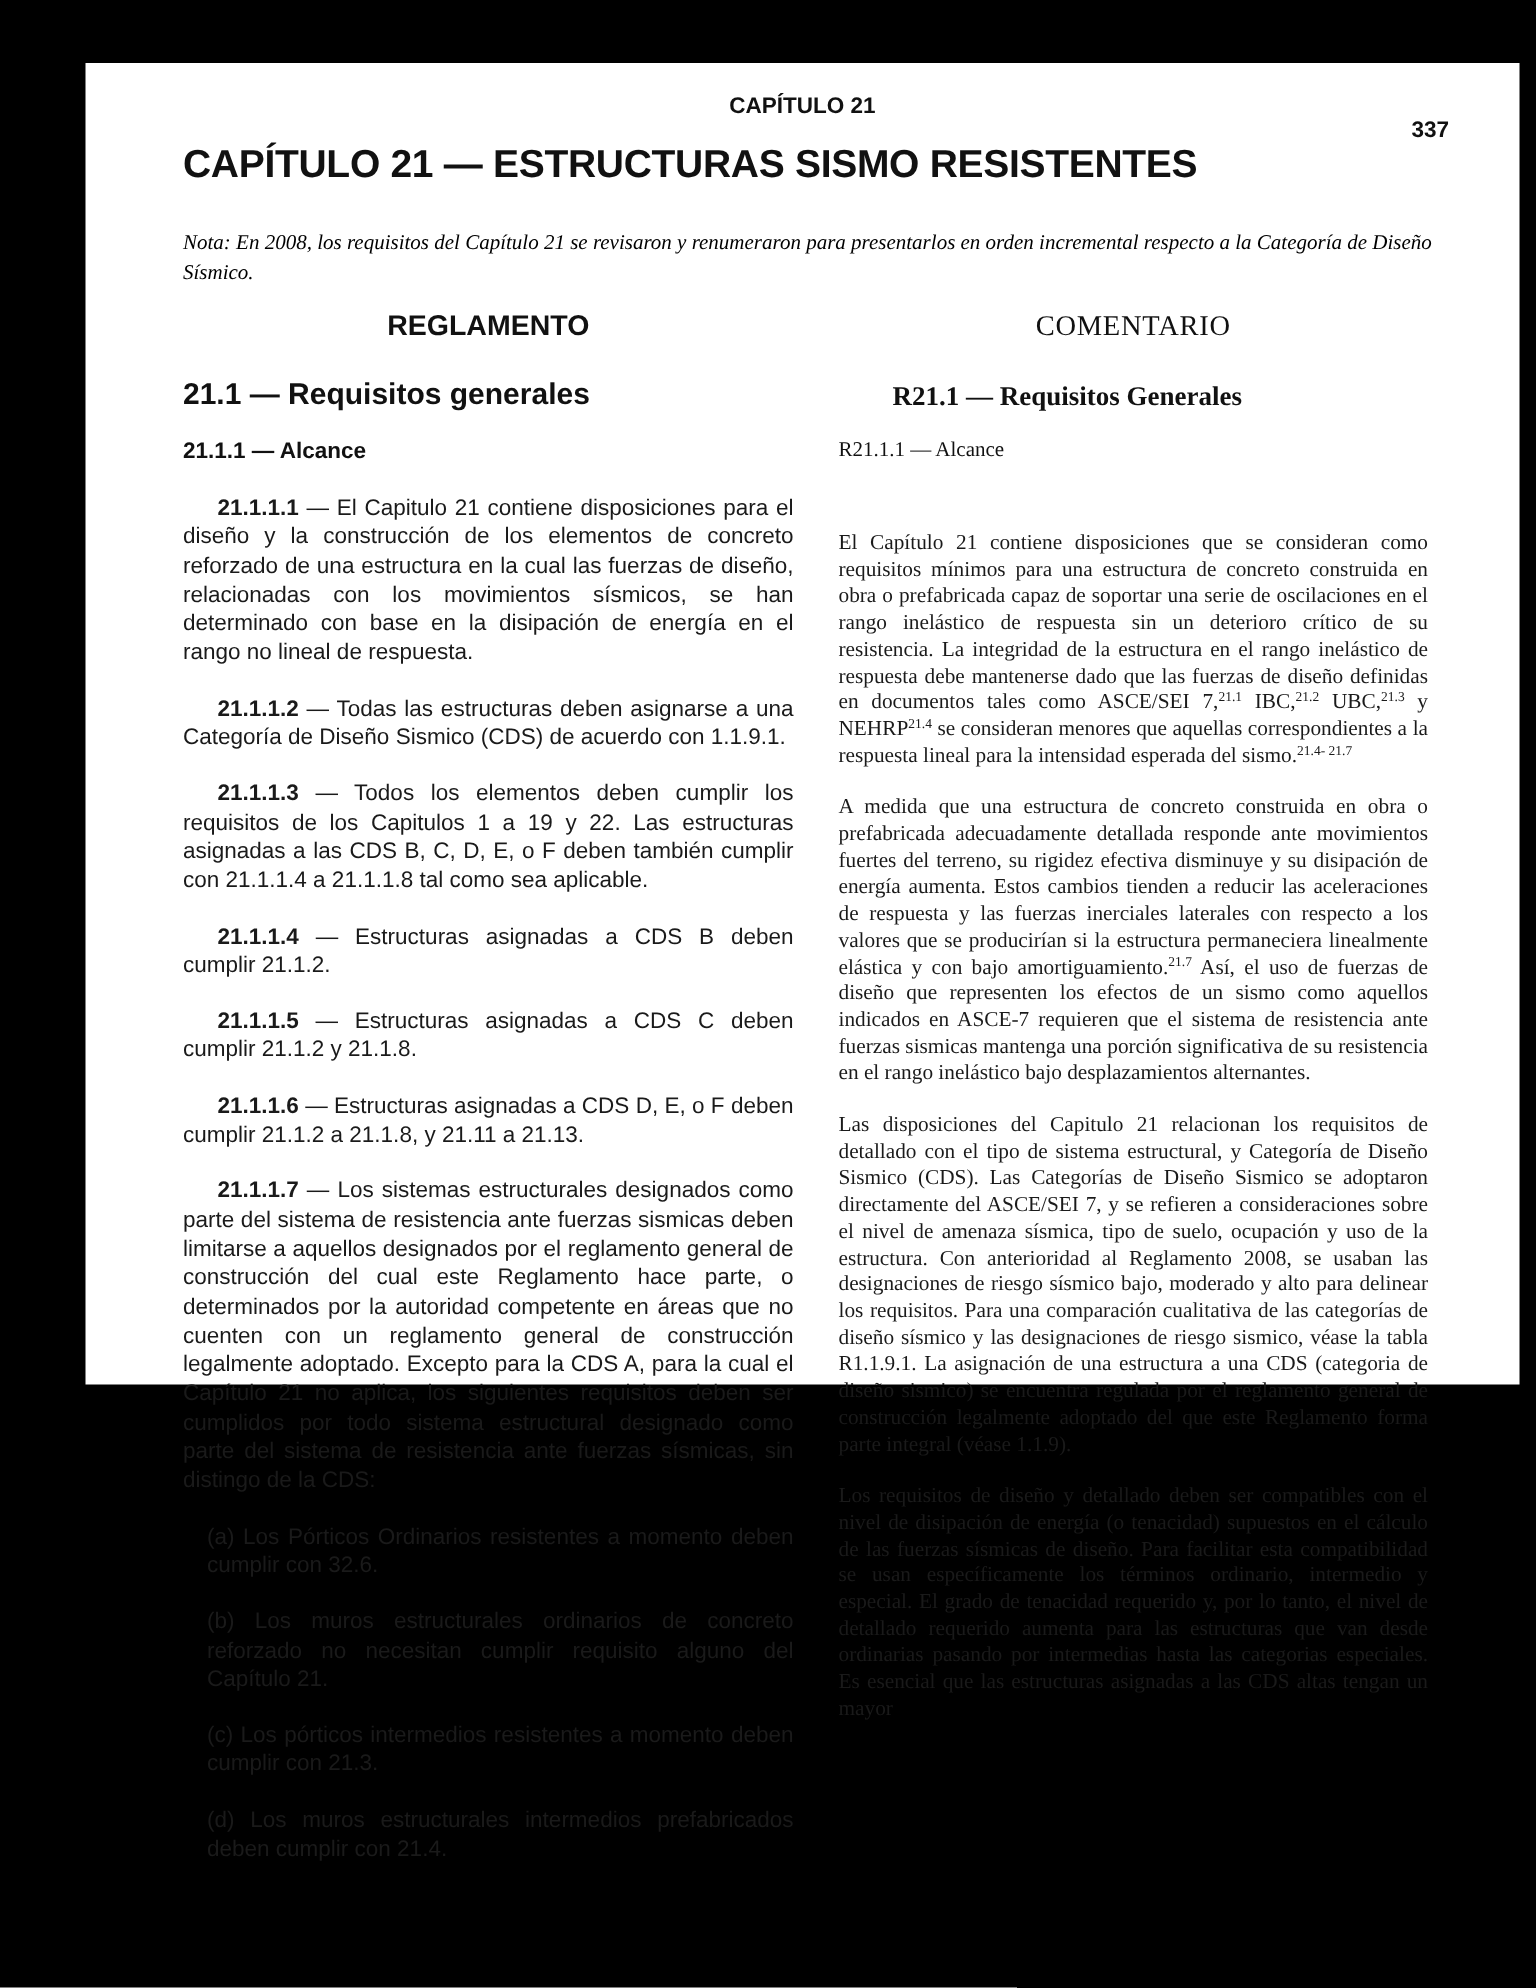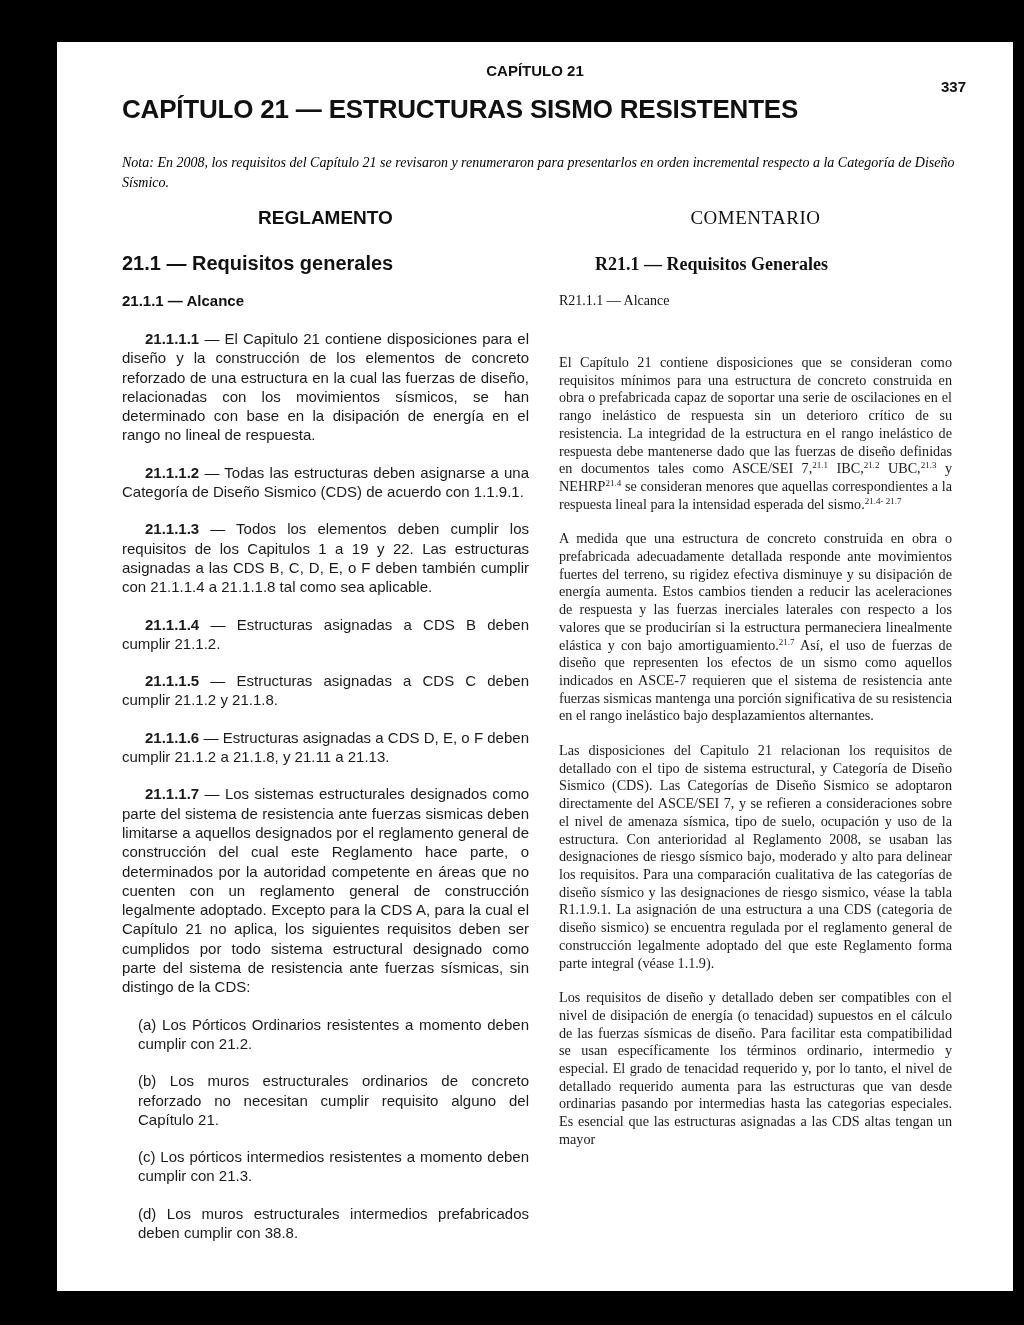--- a/index.html
+++ b/index.html
@@ -1,21 +1,21 @@
 <!DOCTYPE html>
 <html><head>
 <meta charset="utf-8">
 <style>
   html, body { margin: 0; padding: 0; }
   body {
     width: 1024px; height: 1325px; background: #000;
     position: relative; overflow: hidden;
   }
   .page {
-    position: absolute; left: 57px; top: 42px; width: 956px; height: 1249px;
+    position: absolute; left: 57px; top: 42px; width: 956px; height: 881px;
     background: #fff; color: #111;
   }
   .abs { position: absolute; }
   .sans { font-family: "Liberation Sans", "DejaVu Sans", sans-serif; }
   .serif { font-family: "Liberation Serif", "DejaVu Serif", serif; }
 
   .running-head { top: 20px; left: 0; width: 956px; text-align: center; font-size: 15px; font-weight: bold; }
   .page-num { top: 36px; right: 47px; font-size: 15px; font-weight: bold; }
   .chapter-title { top: 52px; left: 65px; font-size: 26px; font-weight: bold; letter-spacing: -0.2px; }
   .note { top: 111px; left: 65px; width: 840px; font-size: 14px; font-style: italic; line-height: 20px; color: #000000; }
@@ -60,24 +60,24 @@
   <div class="abs sans col-left sub-l">21.1.1 — Alcance</div>
 
   <div class="abs sans col-left lbody" style="top:287px;">
     <p><b>21.1.1.1</b><span> — El Capitulo 21 contiene disposiciones para el diseño y la construcción de los elementos de concreto reforzado de una estructura en la cual las fuerzas de diseño, relacionadas con los movimientos sísmicos, se han determinado con base en la disipación de energía en el rango no lineal de respuesta.</span></p>
     <p><b>21.1.1.2</b><span> — Todas las estructuras deben asignarse a una Categoría de Diseño Sismico (CDS) de acuerdo con 1.1.9.1.</span></p>
     <p><b>21.1.1.3</b><span> — Todos los elementos deben cumplir los requisitos de los Capitulos 1 a 19 y 22. Las estructuras asignadas a las CDS B, C, D, E, o F deben también cumplir con 21.1.1.4 a 21.1.1.8 tal como sea aplicable.</span></p>
     <p><b>21.1.1.4</b><span> — Estructuras asignadas a CDS B deben cumplir 21.1.2.</span></p>
     <p><b>21.1.1.5</b><span> — Estructuras asignadas a CDS C deben cumplir 21.1.2 y 21.1.8.</span></p>
     <p><b>21.1.1.6</b><span> — Estructuras asignadas a CDS D, E, o F deben cumplir 21.1.2 a 21.1.8, y 21.11 a 21.13.</span></p>
     <p><b>21.1.1.7</b><span> — Los sistemas estructurales designados como parte del sistema de resistencia ante fuerzas sismicas deben limitarse a aquellos designados por el reglamento general de construcción del cual este Reglamento hace parte, o determinados por la autoridad competente en áreas que no cuenten con un reglamento general de construcción legalmente adoptado. Excepto para la CDS A, para la cual el Capítulo 21 no aplica, los siguientes requisitos deben ser cumplidos por todo sistema estructural designado como parte del sistema de resistencia ante fuerzas sísmicas, sin distingo de la CDS:</span></p>
-    <p class="item">(a) Los Pórticos Ordinarios resistentes a momento deben cumplir con 21.2.</p>
+    <p class="item">(a) Los Pórticos Ordinarios resistentes a momento deben cumplir con 32.6.</p>
     <p class="item">(b) Los muros estructurales ordinarios de concreto reforzado no necesitan cumplir requisito alguno del Capítulo 21.</p>
     <p class="item">(c) Los pórticos intermedios resistentes a momento deben cumplir con 21.3.</p>
-    <p class="item">(d) Los muros estructurales intermedios prefabricados deben cumplir con 38.8.</p>
+    <p class="item">(d) Los muros estructurales intermedios prefabricados deben cumplir con 21.4.</p>
   </div>
 
   <div class="abs serif col-right sec-r">R21.1 — Requisitos Generales</div>
   <div class="abs serif col-right sub-r">R21.1.1 — Alcance</div>
 
   <div class="abs serif col-right rbody" style="top:288px;">
     <p><span>El Capítulo 21 contiene disposiciones que se consideran como requisitos mínimos para una estructura de concreto construida en obra o prefabricada capaz de soportar una serie de oscilaciones en el rango inelástico de respuesta sin un deterioro crítico de su resistencia. La integridad de la estructura en el rango inelástico de respuesta debe mantenerse dado que las fuerzas de diseño definidas en documentos tales como ASCE/SEI 7,</span><sup>21.1</sup><span> IBC,</span><sup>21.2</sup><span> UBC,</span><sup>21.3</sup><span> y NEHRP</span><sup>21.4</sup><span> se consideran menores que aquellas correspondientes a la respuesta lineal para la intensidad esperada del sismo.</span><sup>21.4- 21.7</sup></p>
     <p><span>A medida que una estructura de concreto construida en obra o prefabricada adecuadamente detallada responde ante movimientos fuertes del terreno, su rigidez efectiva disminuye y su disipación de energía aumenta. Estos cambios tienden a reducir las aceleraciones de respuesta y las fuerzas inerciales laterales con respecto a los valores que se producirían si la estructura permaneciera linealmente elástica y con bajo amortiguamiento.</span><sup>21.7</sup><span> Así, el uso de fuerzas de diseño que representen los efectos de un sismo como aquellos indicados en ASCE-7 requieren que el sistema de resistencia ante fuerzas sismicas mantenga una porción significativa de su resistencia en el rango inelástico bajo desplazamientos alternantes.</span></p>
     <p>Las disposiciones del Capitulo 21 relacionan los requisitos de detallado con el tipo de sistema estructural, y Categoría de Diseño Sismico (CDS). Las Categorías de Diseño Sismico se adoptaron directamente del ASCE/SEI 7, y se refieren a consideraciones sobre el nivel de amenaza sísmica, tipo de suelo, ocupación y uso de la estructura. Con anterioridad al Reglamento 2008, se usaban las designaciones de riesgo sísmico bajo, moderado y alto para delinear los requisitos. Para una comparación cualitativa de las categorías de diseño sísmico y las designaciones de riesgo sismico, véase la tabla R1.1.9.1. La asignación de una estructura a una CDS (categoria de diseño sismico) se encuentra regulada por el reglamento general de construcción legalmente adoptado del que este Reglamento forma parte integral (véase 1.1.9).</p>
     <p>Los requisitos de diseño y detallado deben ser compatibles con el nivel de disipación de energía (o tenacidad) supuestos en el cálculo de las fuerzas sísmicas de diseño. Para facilitar esta compatibilidad se usan específicamente los términos ordinario, intermedio y especial. El grado de tenacidad requerido y, por lo tanto, el nivel de detallado requerido aumenta para las estructuras que van desde ordinarias pasando por intermedias hasta las categorias especiales. Es esencial que las estructuras asignadas a las CDS altas tengan un mayor</p>

